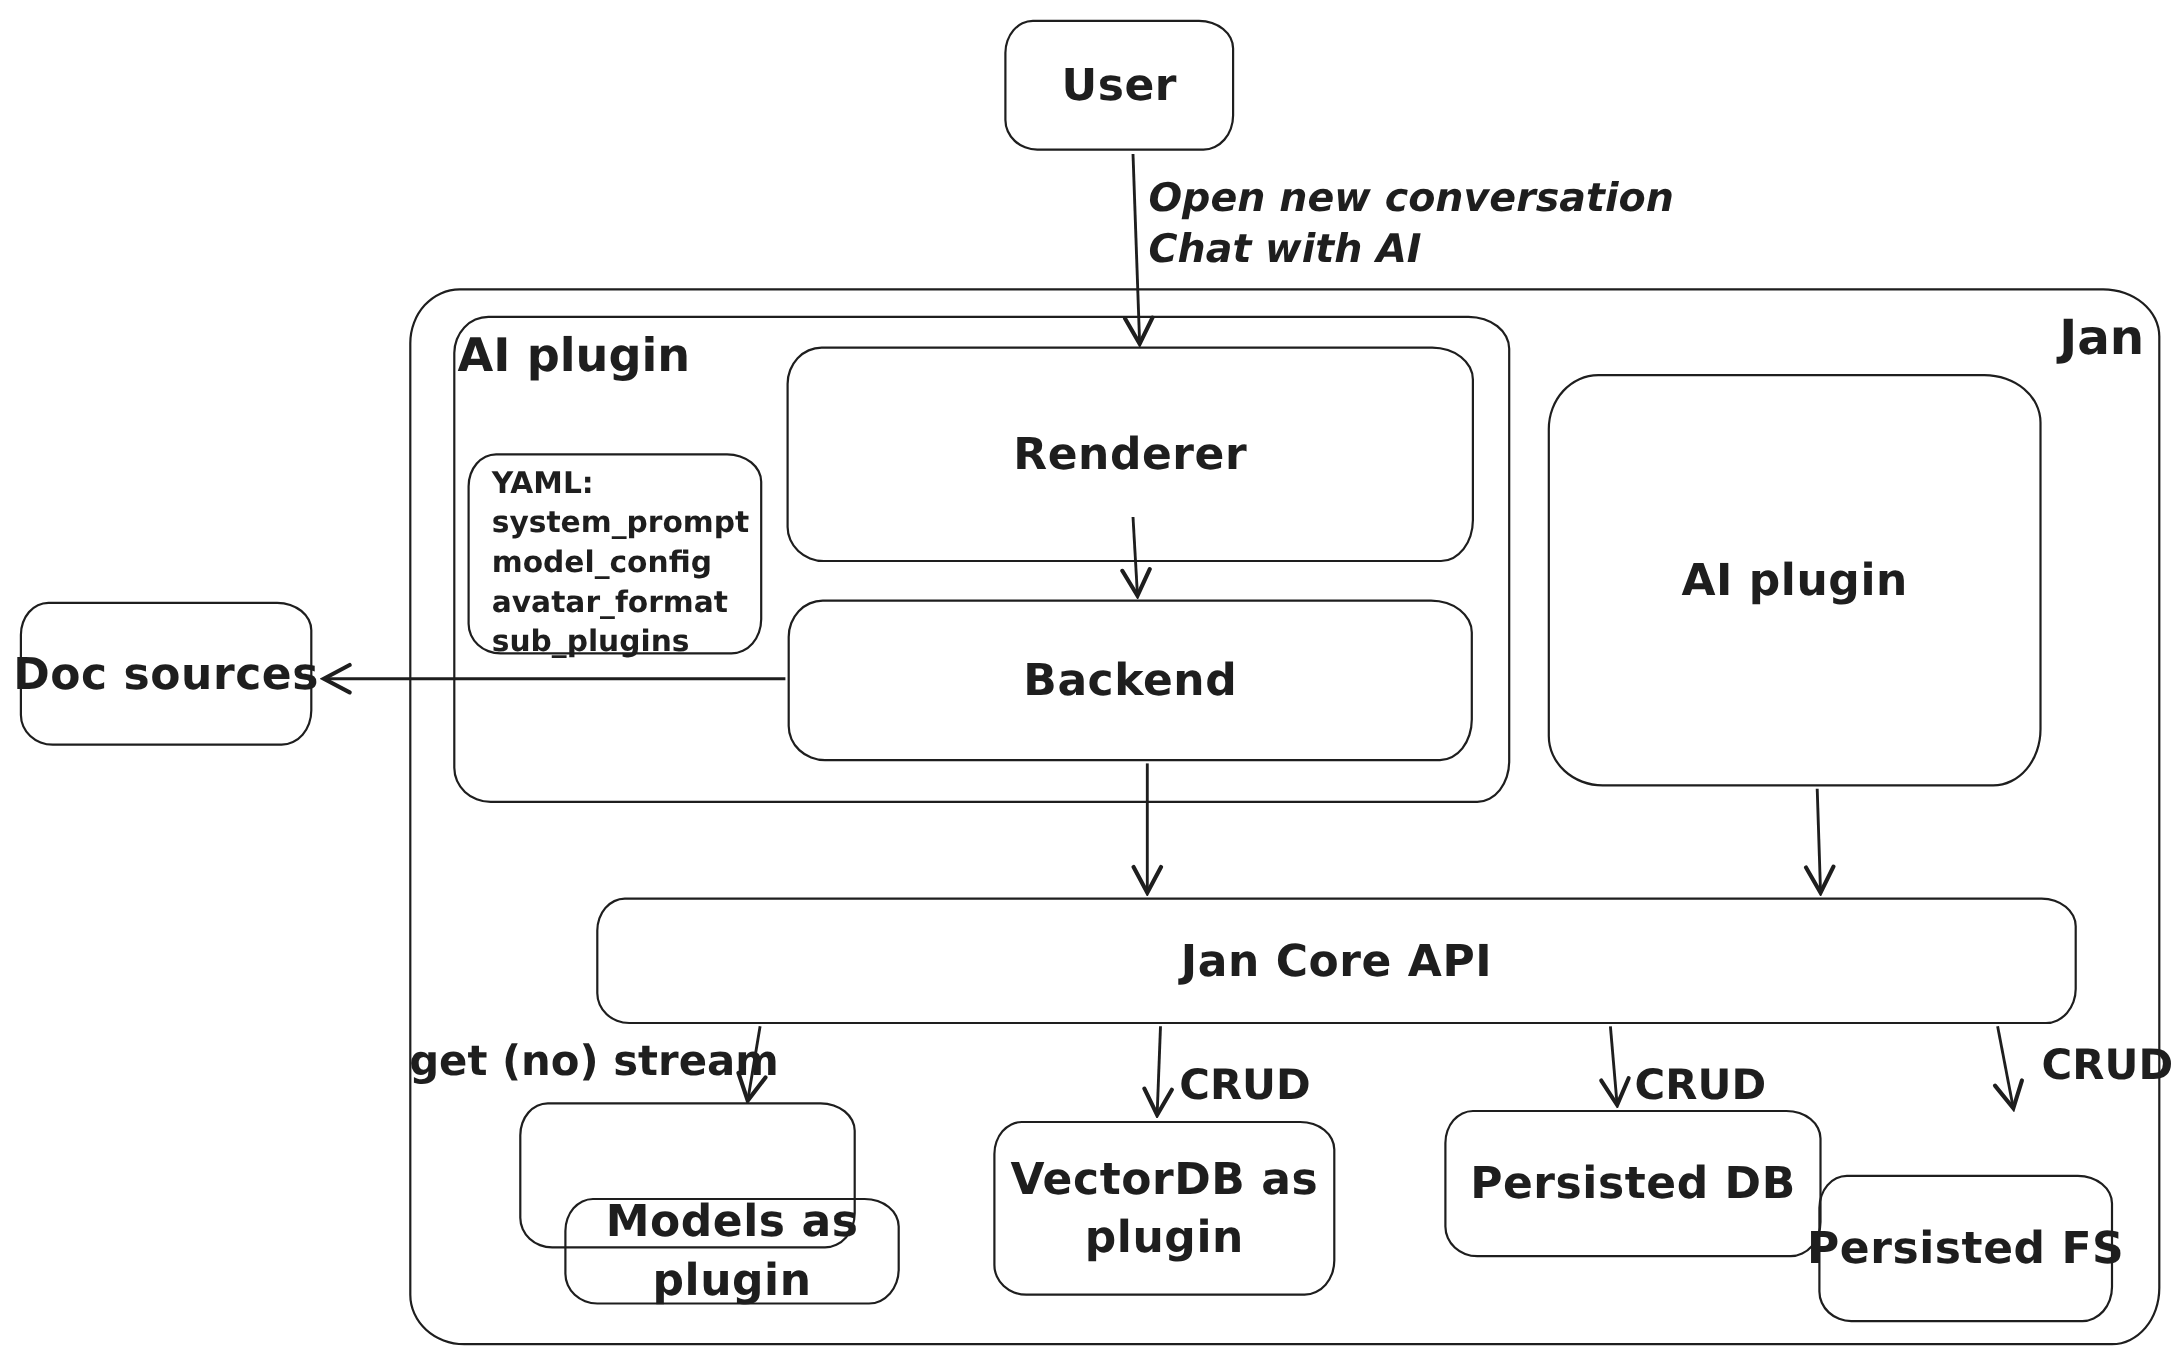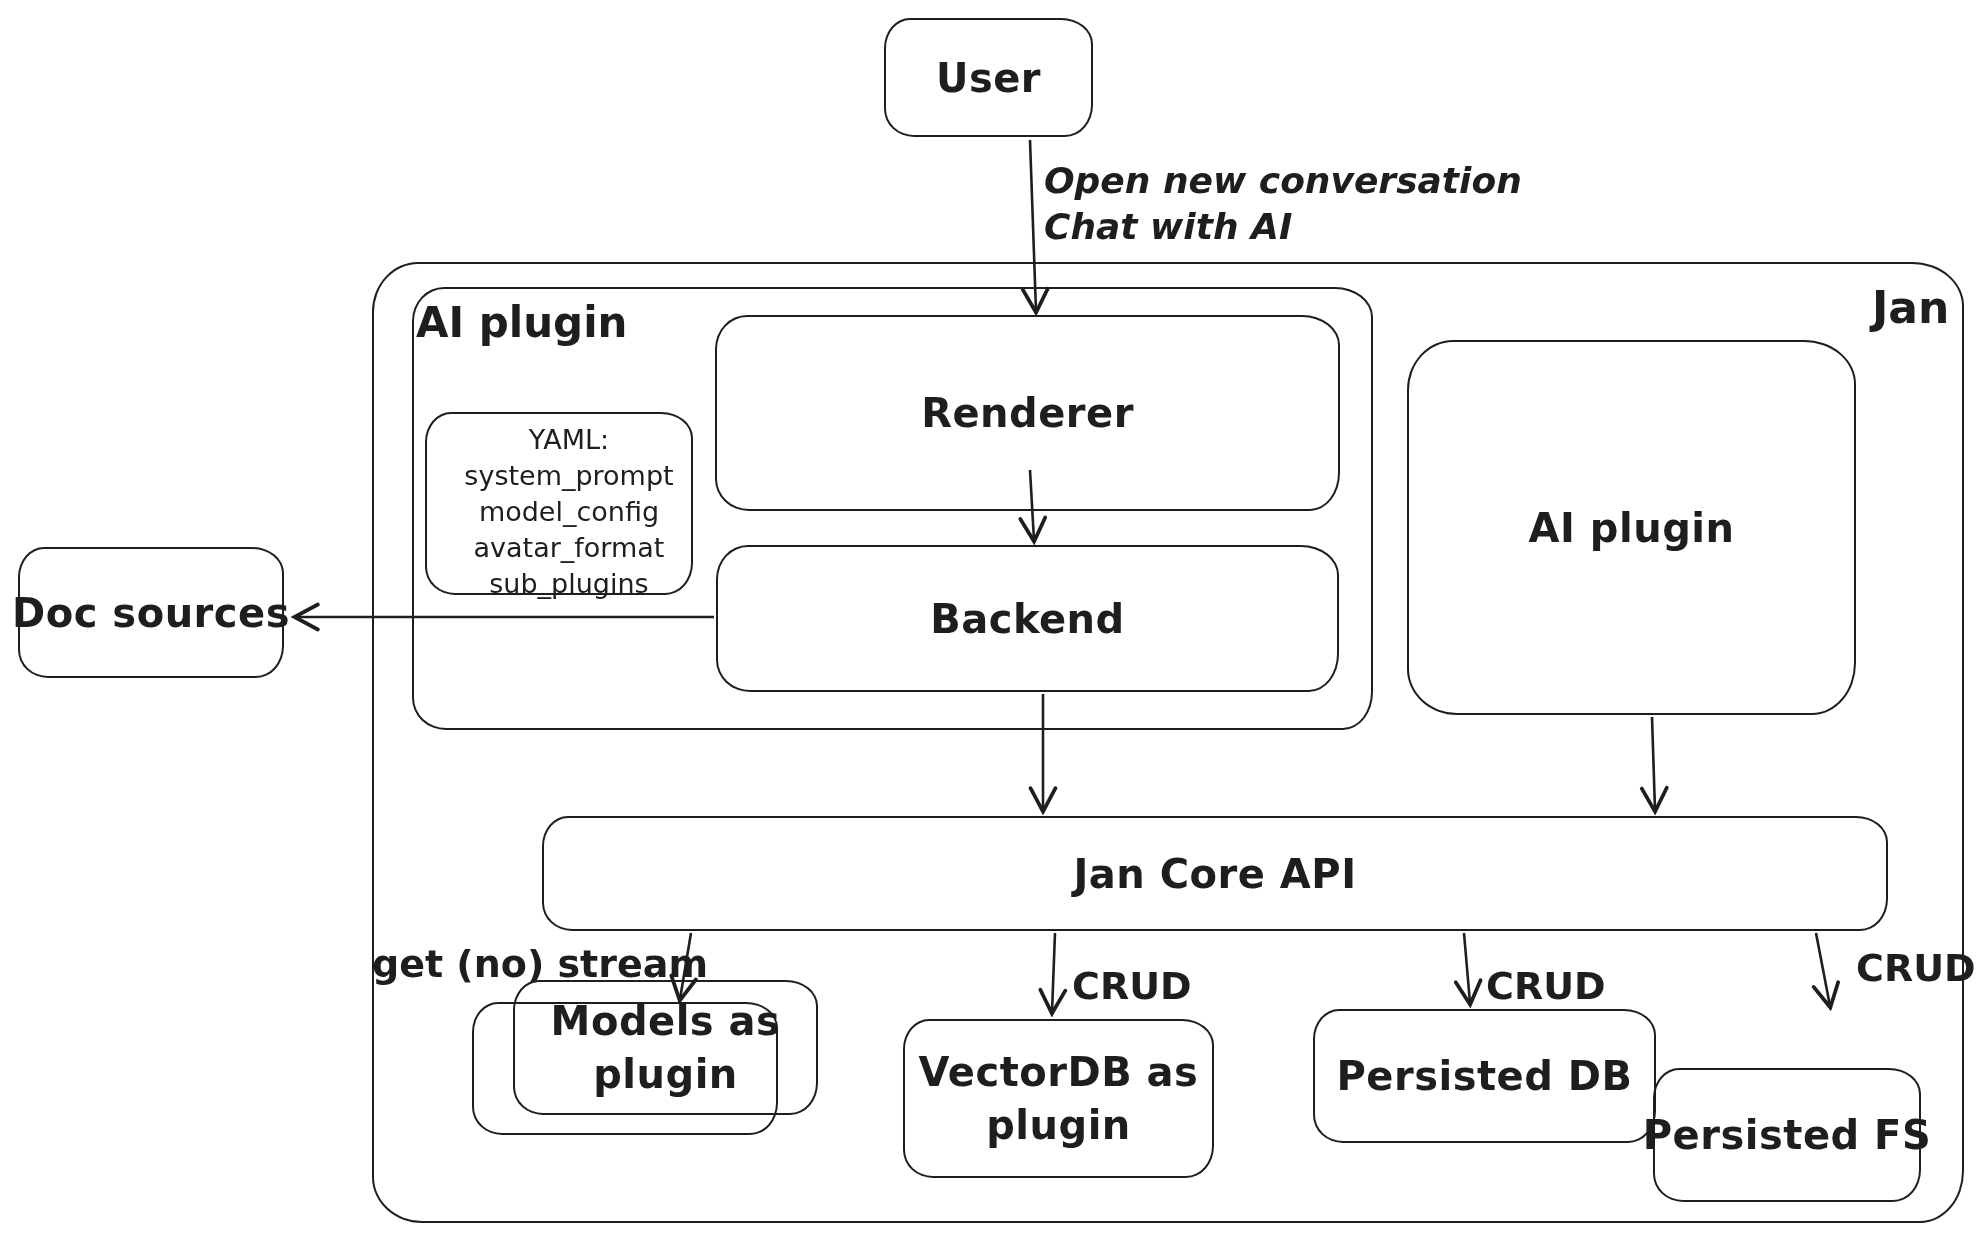--- a/index.html
+++ b/index.html
@@ -11,35 +11,35 @@
     position:absolute;border:2.6px solid #1e1e1e;background:transparent;
     box-sizing:border-box;
   }
   .r-sm{border-radius:26px 32px 28px 30px / 30px 26px 32px 28px;}
   .r-md{border-radius:32px 38px 30px 34px / 34px 30px 38px 32px;}
   .r-lg{border-radius:46px 52px 44px 50px / 50px 44px 52px 46px;}
   .flexc{display:flex;align-items:center;justify-content:center;text-align:center;}
   .node-label{font-size:40px;font-weight:600;letter-spacing:.5px;white-space:nowrap;}
   .two-line{line-height:1.32;}
   .label{position:absolute;font-weight:600;white-space:nowrap;}
-  .yaml-line{font-size:27px;font-weight:400;line-height:36px;white-space:nowrap;text-align:center;}
+  .yaml-line{font-size:27px;font-weight:700;line-height:36px;white-space:nowrap;}
   svg.edges{position:absolute;left:0;top:0;pointer-events:none;}
 </style>
 </head>
 <body>
 
 <div class="canvas">
 
   <div class="box r-lg" style="left:372px;top:262px;width:1592px;height:961px;"></div>
   <div class="label" style="left:1872px;top:282px;font-size:44px;">Jan</div>
 
   <div class="box r-md" style="left:412px;top:287px;width:961px;height:443px;"></div>
   <div class="label" style="left:416px;top:298px;font-size:42px;">AI plugin</div>
 
-  <div class="box r-sm flexc" style="left:884px;top:18px;width:209px;height:119px;">
+  <div class="box r-sm flexc" style="left:913px;top:18px;width:209px;height:119px;">
     <span class="node-label">User</span>
   </div>
 
   <div class="box r-sm" style="left:425px;top:412px;width:268px;height:183px;padding:8px 0 0 20px;">
     <div class="yaml-line">YAML:</div>
     <div class="yaml-line">system_prompt</div>
     <div class="yaml-line">model_config</div>
     <div class="yaml-line">avatar_format</div>
     <div class="yaml-line">sub_plugins</div>
   </div>
@@ -58,21 +58,21 @@
 
   <div class="box r-lg flexc" style="left:1407px;top:340px;width:449px;height:375px;">
     <span class="node-label">AI plugin</span>
   </div>
 
   <div class="box r-sm flexc" style="left:542px;top:816px;width:1346px;height:115px;">
     <span class="node-label">Jan Core API</span>
   </div>
 
   <div class="box r-sm" style="left:472px;top:1002px;width:306px;height:133px;"></div>
-  <div class="box r-sm flexc" style="left:513px;top:980px;width:305px;height:135px;">
+  <div class="box r-sm flexc" style="left:513px;top:1089px;width:305px;height:97px;">
     <span class="node-label two-line">
       <span style="display:block">Models as</span>
       <span style="display:block">plugin</span>
     </span>
   </div>
 
   <div class="box r-sm flexc" style="left:903px;top:1019px;width:311px;height:159px;">
     <span class="node-label two-line">
       <span style="display:block">VectorDB as</span>
       <span style="display:block">plugin</span>

